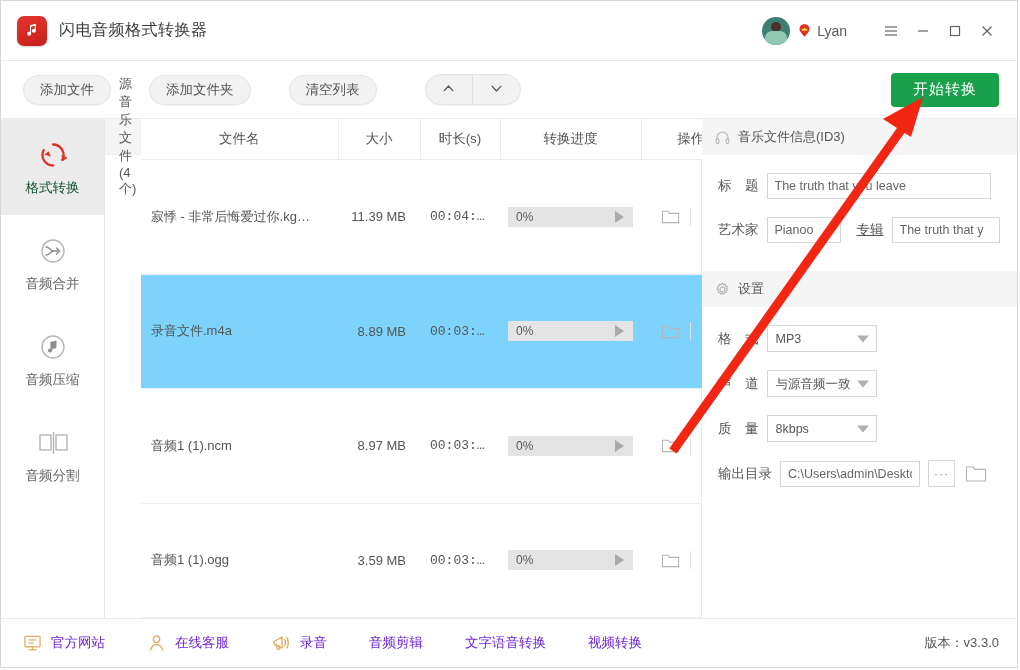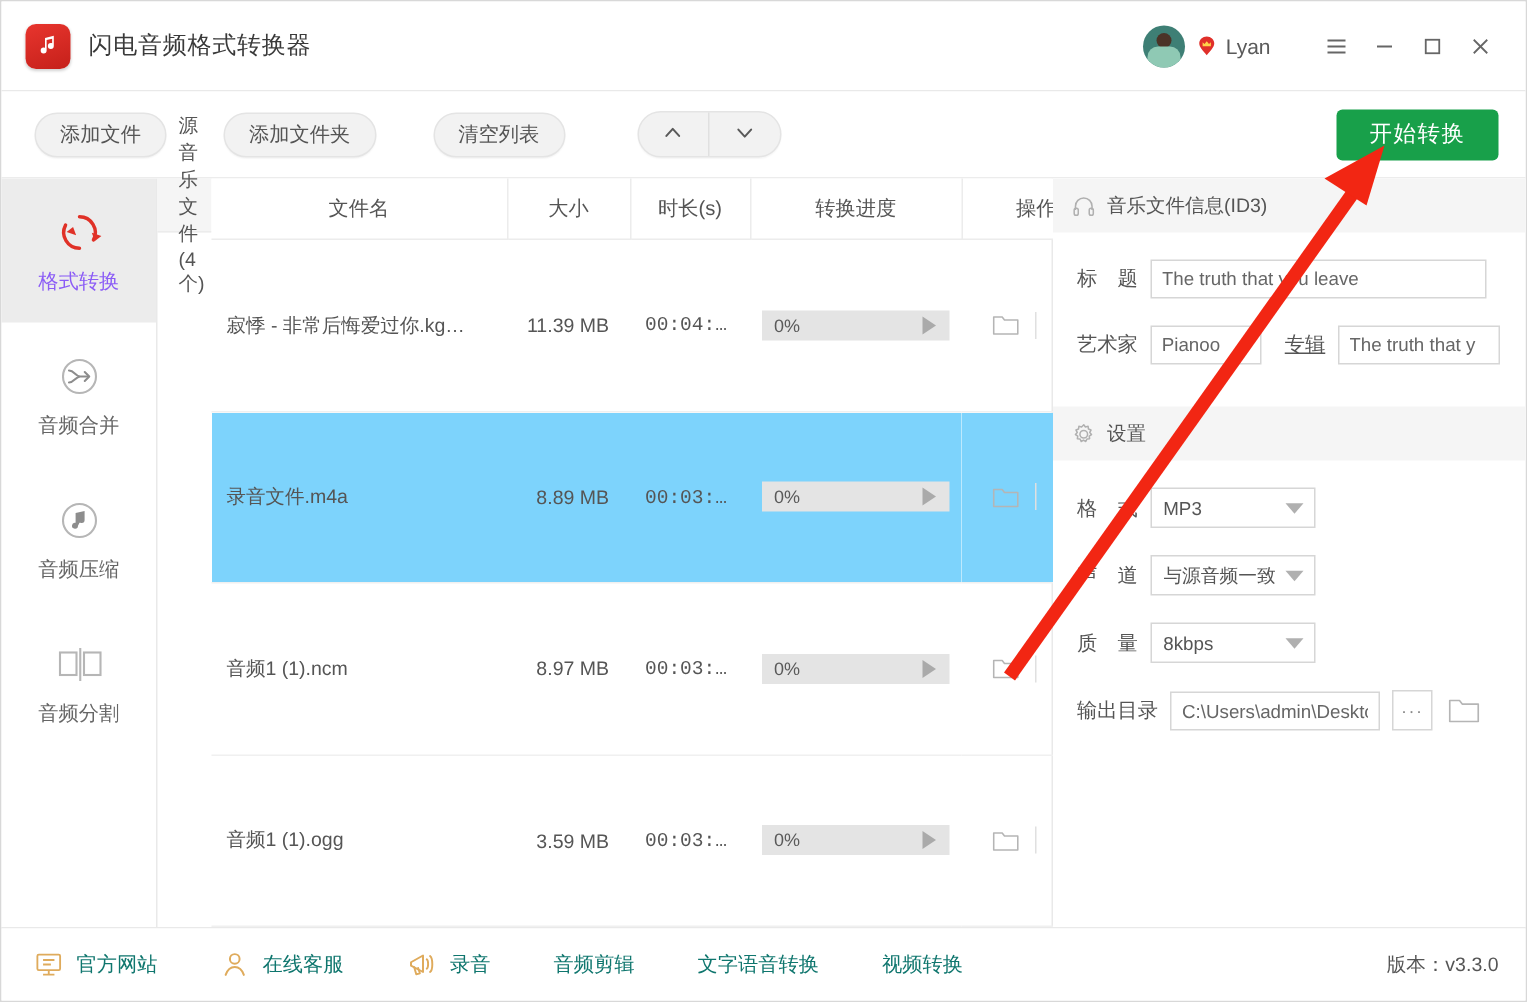--- a/index.html
+++ b/index.html
@@ -168,21 +168,21 @@
   .side-item {
     height: 96px;
     display: flex; flex-direction: column;
     align-items: center; justify-content: center;
     font-size: 13.5px;
     color: #666;
     cursor: pointer;
   }
   .side-item.active {
     background: #ececec;
-    color: #8b5cf6;
+    color: #14532d;
   }
   .side-icon {
     height: 34px;
     display: flex; align-items: center; justify-content: center;
     margin-bottom: 7px;
   }
 
   
   .filelist {
     flex: 1 1 auto;
@@ -354,21 +354,21 @@
   .footer {
     height: 48px; flex: 0 0 48px;
     display: flex; align-items: center;
     padding: 0 18px 0 22px;
     box-sizing: border-box;
     background: #fff;
   }
   .foot-item {
     display: flex; align-items: center;
     font-size: 13.5px;
-    color: #0f766e;
+    color: #6d28d9;
     margin-right: 42px;
     cursor: pointer;
     white-space: nowrap;
   }
   .foot-item .ficon { margin-right: 9px; display: flex; }
   .foot-spacer { flex: 1 1 auto; }
   .version { font-size: 13px; color: #555; }
 
   
   .annotation {

